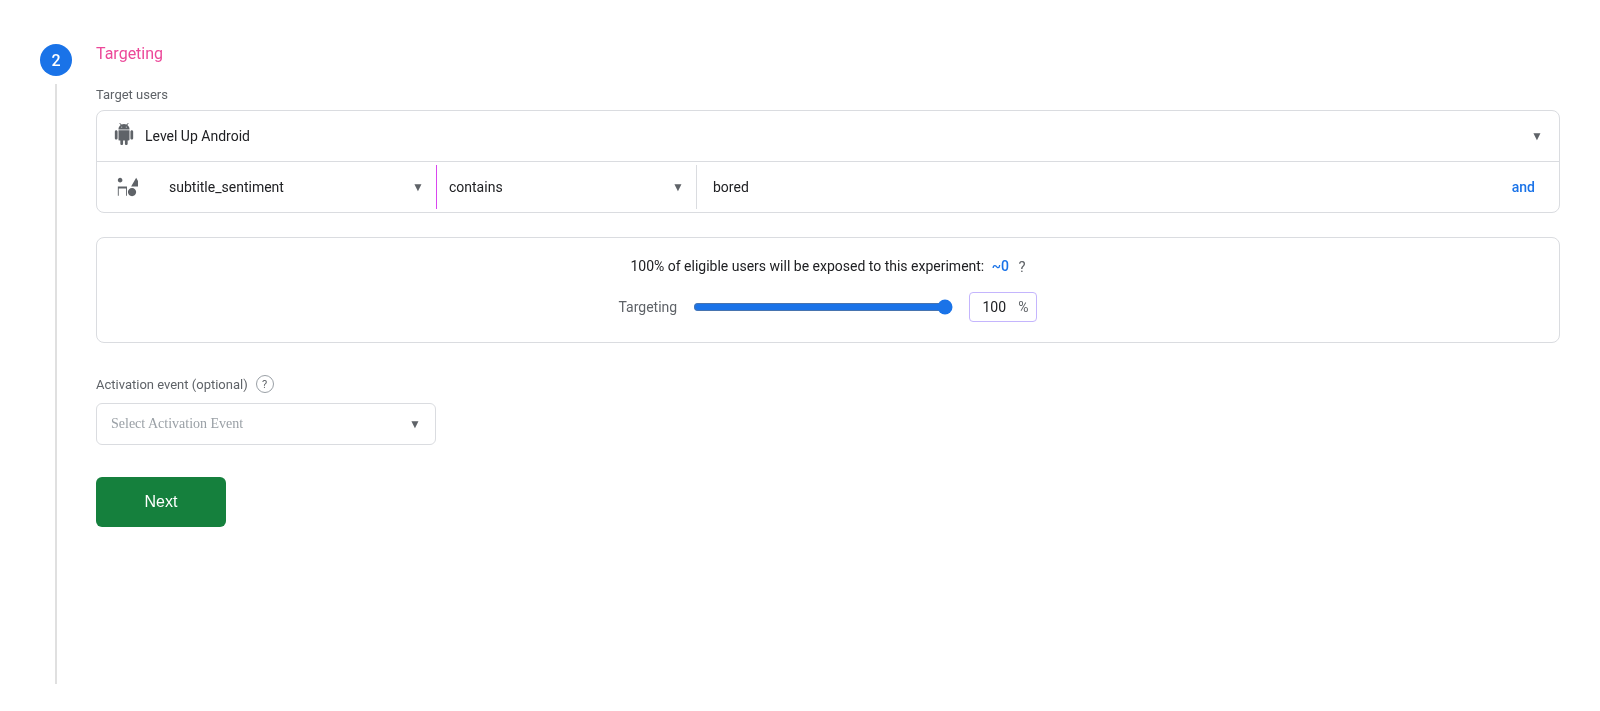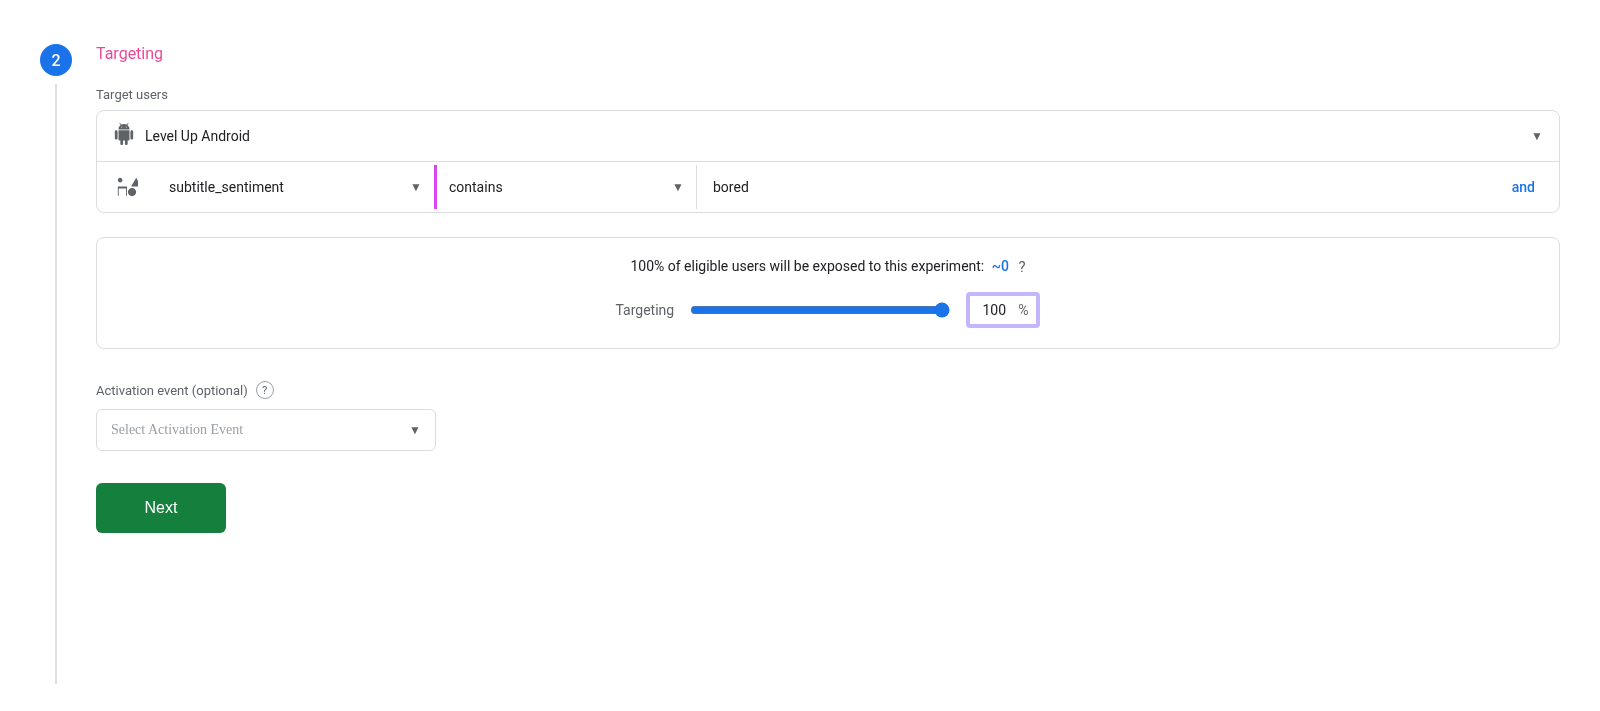--- a/index.html
+++ b/index.html
@@ -134,21 +134,21 @@
       justify-content: center;
       padding: 14px 12px;
       flex-shrink: 0;
     }
 
     .filter-select {
       flex: 0 0 280px;
       display: flex;
       align-items: center;
       padding: 14px 12px;
-      border-right: 3px solid #d946ef;
+      border-right: 1px solid #d946ef;
       cursor: pointer;
       gap: 8px;
     }
 
     .filter-select-value {
       flex: 1;
       font-size: 14px;
       color: #202124;
     }
 
@@ -225,21 +225,21 @@
 
     input[type="range"] {
       width: 280px;
       accent-color: #1a73e8;
       cursor: pointer;
     }
 
     .exposure-value-box {
       display: flex;
       align-items: flex-start;
-      border: 4px solid #c4b5fd;
+      border: 1px solid #c4b5fd;
       border-radius: 4px;
       overflow: hidden;
     }
 
     .exposure-number {
       font-size: 14px;
       padding: 6px 10px;
       min-width: 48px;
       text-align: center;
       color: #202124;

